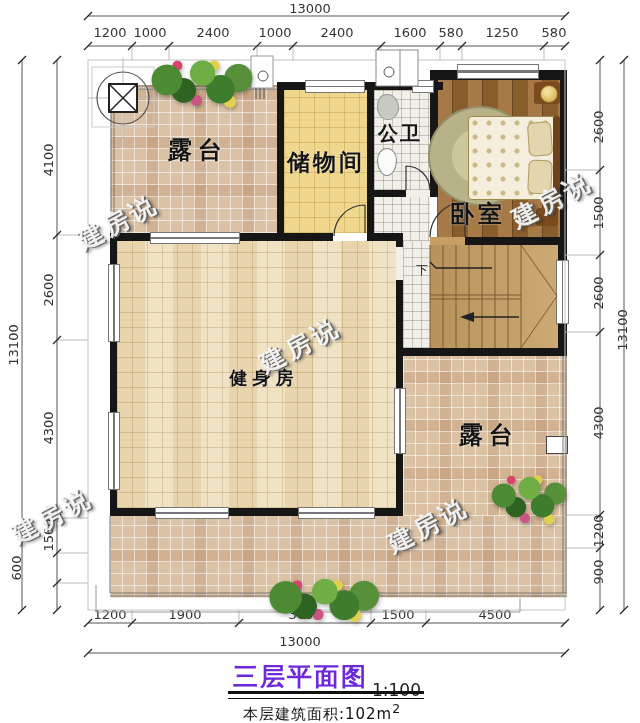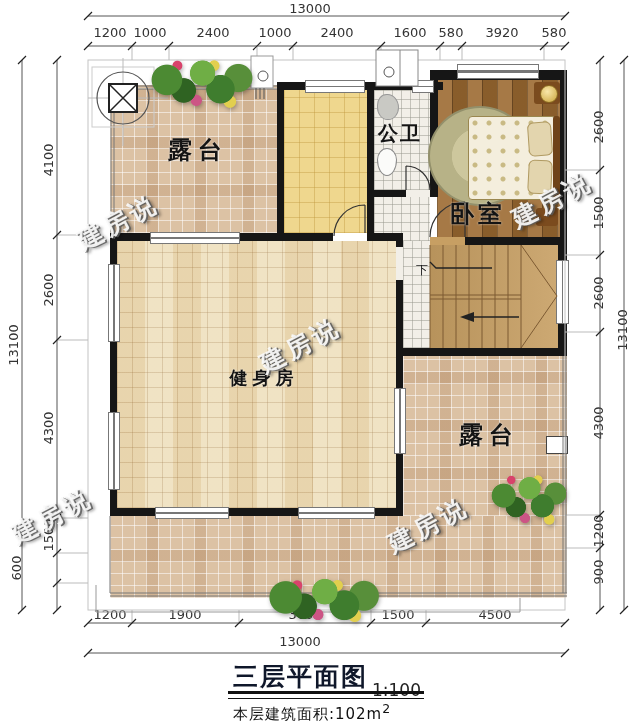--- a/index.html
+++ b/index.html
@@ -52,21 +52,21 @@
     radial-gradient(circle at 34% 62%, #2f6322 0 15%, transparent 16%),
     radial-gradient(circle at 52% 34%, #6fae45 0 18%, transparent 19%),
     radial-gradient(circle at 69% 60%, #3f7d2e 0 17%, transparent 18%),
     radial-gradient(circle at 86% 42%, #588f3a 0 14%, transparent 15%),
     radial-gradient(circle at 46% 78%, #cc5585 0 7%, transparent 8%),
     radial-gradient(circle at 63% 22%, #e2cf4e 0 6%, transparent 7%),
     radial-gradient(circle at 28% 22%, #d8436b 0 5%, transparent 6%),
     radial-gradient(circle at 78% 80%, #e2cf4e 0 6%, transparent 7%);}
   svg.overlay{position:absolute;left:0;top:0;z-index:6;}
   
-  .title-main{position:absolute;z-index:2;font-weight:700;font-size:25px;letter-spacing:2px;color:#0f172a;}
+  .title-main{position:absolute;z-index:2;font-weight:700;font-size:25px;letter-spacing:2px;color:#6d28d9;}
   .title-scale{position:absolute;z-index:2;font-size:17px;color:#222;}
   .title-underline{position:absolute;z-index:2;border-top:3px solid #111;border-bottom:1px solid #111;height:4px;}
   .subtitle{position:absolute;z-index:2;font-size:15px;color:#111;letter-spacing:1px;
     transform:translateX(-50%);white-space:nowrap;}
 </style>
 </head>
 <body>
 
 <div id="page">
 
@@ -171,35 +171,36 @@
 
     <rect x="251" y="56" width="22" height="32" fill="#fff" stroke="#999"></rect>
     <circle cx="263" cy="76" r="5" fill="none" stroke="#555"></circle>
     <path d="M256 88V99 M260 88V99 M264 88V99" stroke="#555" stroke-width="1"></path>
     <rect x="376" y="50" width="42" height="36" fill="#fff" stroke="#888"></rect>
     <circle cx="389" cy="72" r="5" fill="none" stroke="#555"></circle>
     <path d="M400 50V86" stroke="#888" stroke-width="1"></path>
   </svg>
 
   <div class="room-label" style="left:198px;top:150px;font-size:24px;letter-spacing:6px">露台</div>
+  <div class="room-label" style="left:326px;top:162px;font-size:23px;letter-spacing:3px">储物间</div>
   <div class="room-label" style="left:400px;top:133px;font-size:20px;letter-spacing:2px">公卫</div>
   <div class="room-label" style="left:478px;top:214px;font-size:24px;letter-spacing:4px">卧室</div>
   <div class="room-label" style="left:264px;top:378px;font-size:18px;letter-spacing:5px">健身房</div>
   <div class="room-label" style="left:489px;top:435px;font-size:24px;letter-spacing:6px">露台</div>
   <div class="room-label" style="left:422px;top:270px;font-size:12px;font-weight:400">下</div>
 
   <span class="dim" style="left:310px;top:8px">13000</span>
   <span class="dim" style="left:110px;top:32px">1200</span>
   <span class="dim" style="left:150px;top:32px">1000</span>
   <span class="dim" style="left:213px;top:32px">2400</span>
   <span class="dim" style="left:275px;top:32px">1000</span>
   <span class="dim" style="left:337px;top:32px">2400</span>
   <span class="dim" style="left:410px;top:32px">1600</span>
   <span class="dim" style="left:451px;top:32px">580</span>
-  <span class="dim" style="left:502px;top:32px">3920</span>
+  <span class="dim" style="left:502px;top:32px">1250</span>
   <span class="dim" style="left:554px;top:32px">580</span>
 
   <span class="dim" style="left:110px;top:614px">1200</span>
   <span class="dim" style="left:185px;top:614px">1900</span>
   <span class="dim" style="left:305px;top:614px">3600</span>
   <span class="dim" style="left:398px;top:614px">1500</span>
   <span class="dim" style="left:495px;top:614px">4500</span>
   <span class="dim" style="left:300px;top:641px">13000</span>
 
   <span class="dim v" style="left:48px;top:160px">4100</span>
@@ -219,17 +220,17 @@
 
   <div class="wm" style="left:118px;top:222px">建房说</div>
   <div class="wm" style="left:300px;top:345px">建房说</div>
   <div class="wm" style="left:552px;top:200px">建房说</div>
   <div class="wm" style="left:52px;top:516px">建房说</div>
   <div class="wm" style="left:428px;top:525px">建房说</div>
 
   <div class="title-main" style="left:233px;top:660px">三层平面图</div>
   <div class="title-scale" style="left:372px;top:680px">1:100</div>
   <div class="title-underline" style="left:228px;top:691px;width:196px"></div>
-  <div class="subtitle" style="left:312px;top:701px">
+  <div class="subtitle" style="left:322px;top:701px">
     <span>本层建筑面积:102m</span><sup>2</sup>
   </div>
 
 </div>
 
 </body></html>

